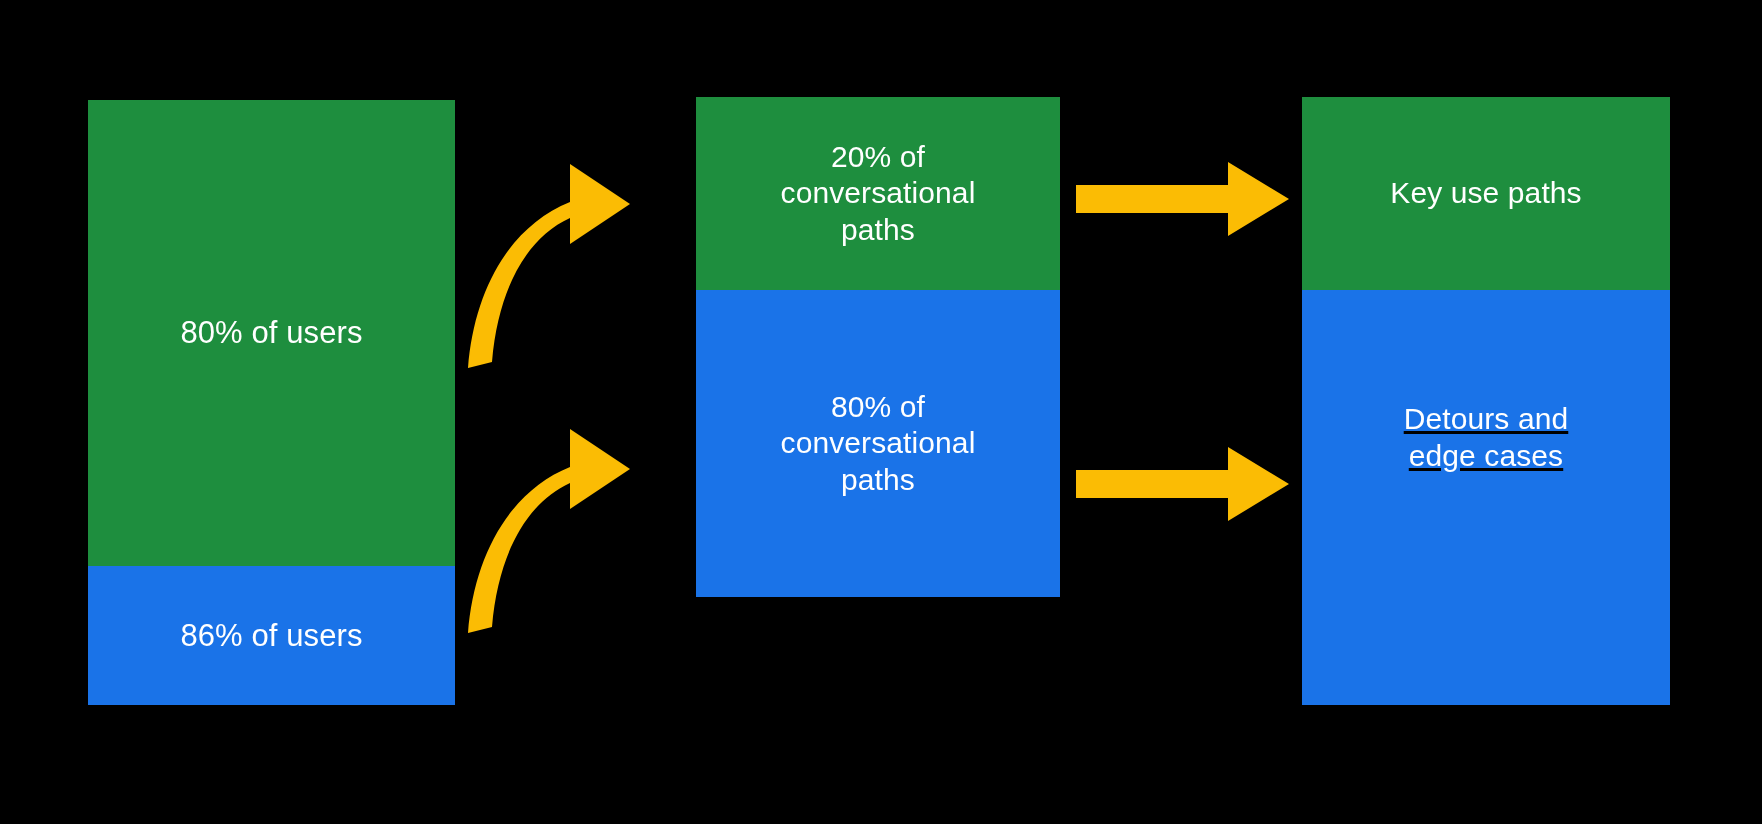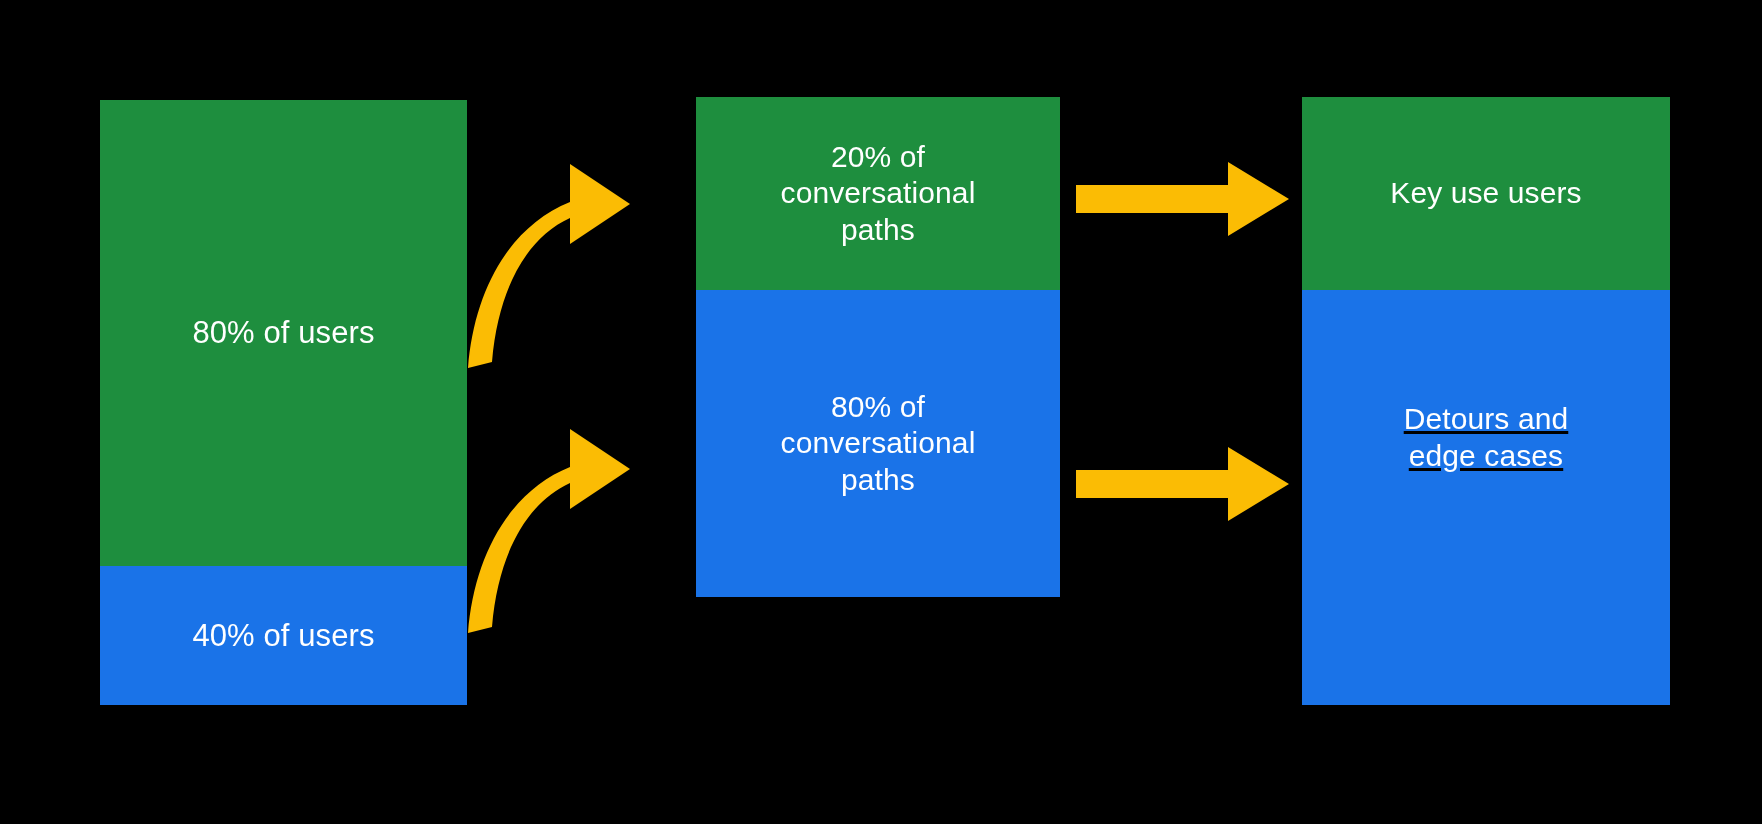--- a/index.html
+++ b/index.html
@@ -33,21 +33,21 @@
   .seg-label {
     color: #ffffff;
     font-weight: 400;
     line-height: 1.22;
     letter-spacing: 0.1px;
     white-space: pre-line;
     padding: 0 10px;
   }
 
   
-  #col-users { left: 100px; top: 100px; width: 367px; height: 605px; }
+  #col-users { left: 88px; top: 100px; width: 367px; height: 605px; }
   #col-users .seg-green { height: 466px; background: #1E8E3E; }
   #col-users .seg-blue  { height: 139px; background: #1A73E8; }
   #col-users .seg-label { font-size: 31px; }
 
   
   #col-paths { left: 696px; top: 97px; width: 364px; height: 608px; }
   #col-paths .seg-green { height: 193px; background: #1E8E3E; }
   #col-paths .seg-blue  { height: 307px; background: #1A73E8; }
   #col-paths .seg-label { font-size: 30px; }
 
@@ -71,40 +71,40 @@
 </head>
 <body>
 
 <div id="stage">
 
   <div class="column" id="col-users">
     <div class="seg seg-green">
       <span class="seg-label">80% of users</span>
     </div>
     <div class="seg seg-blue">
-      <span class="seg-label">40% of users</span>
+      <span class="seg-label">86% of users</span>
     </div>
   </div>
 
   <div class="column" id="col-paths">
     <div class="seg seg-green">
       <span class="seg-label">20% of
 conversational
 paths</span>
     </div>
     <div class="seg seg-blue">
       <span class="seg-label">80% of
 conversational
 paths</span>
     </div>
   </div>
 
   <div class="column" id="col-outcomes">
     <div class="seg seg-green">
-      <span class="seg-label">Key use users</span>
+      <span class="seg-label">Key use paths</span>
     </div>
     <div class="seg seg-blue">
       <span class="seg-label">Detours and
 edge cases</span>
     </div>
   </div>
 
   <svg class="arrow-svg" id="arrow-curve-top" viewBox="0 0 260 230">
     <path d="M 38 228
              C 44 150, 80 86, 140 62

